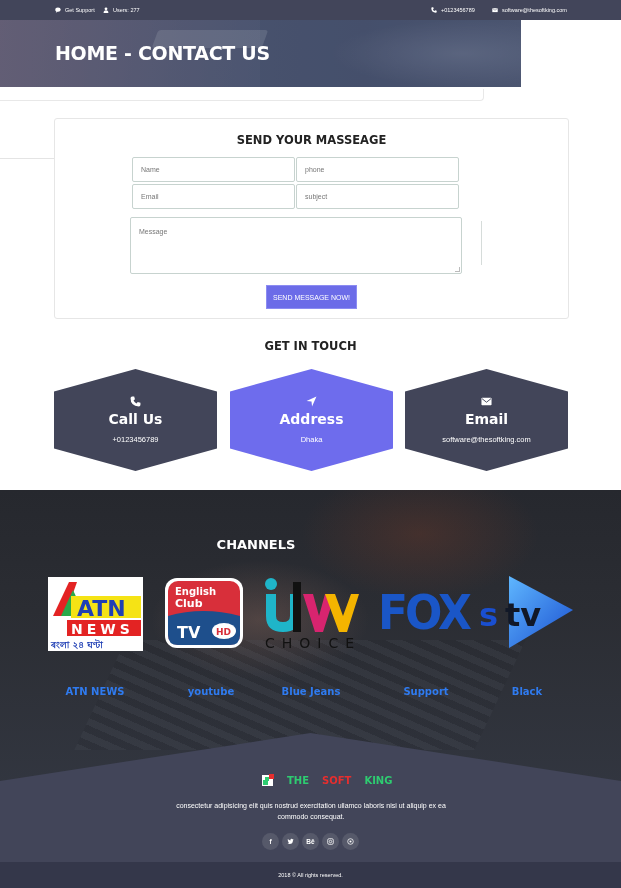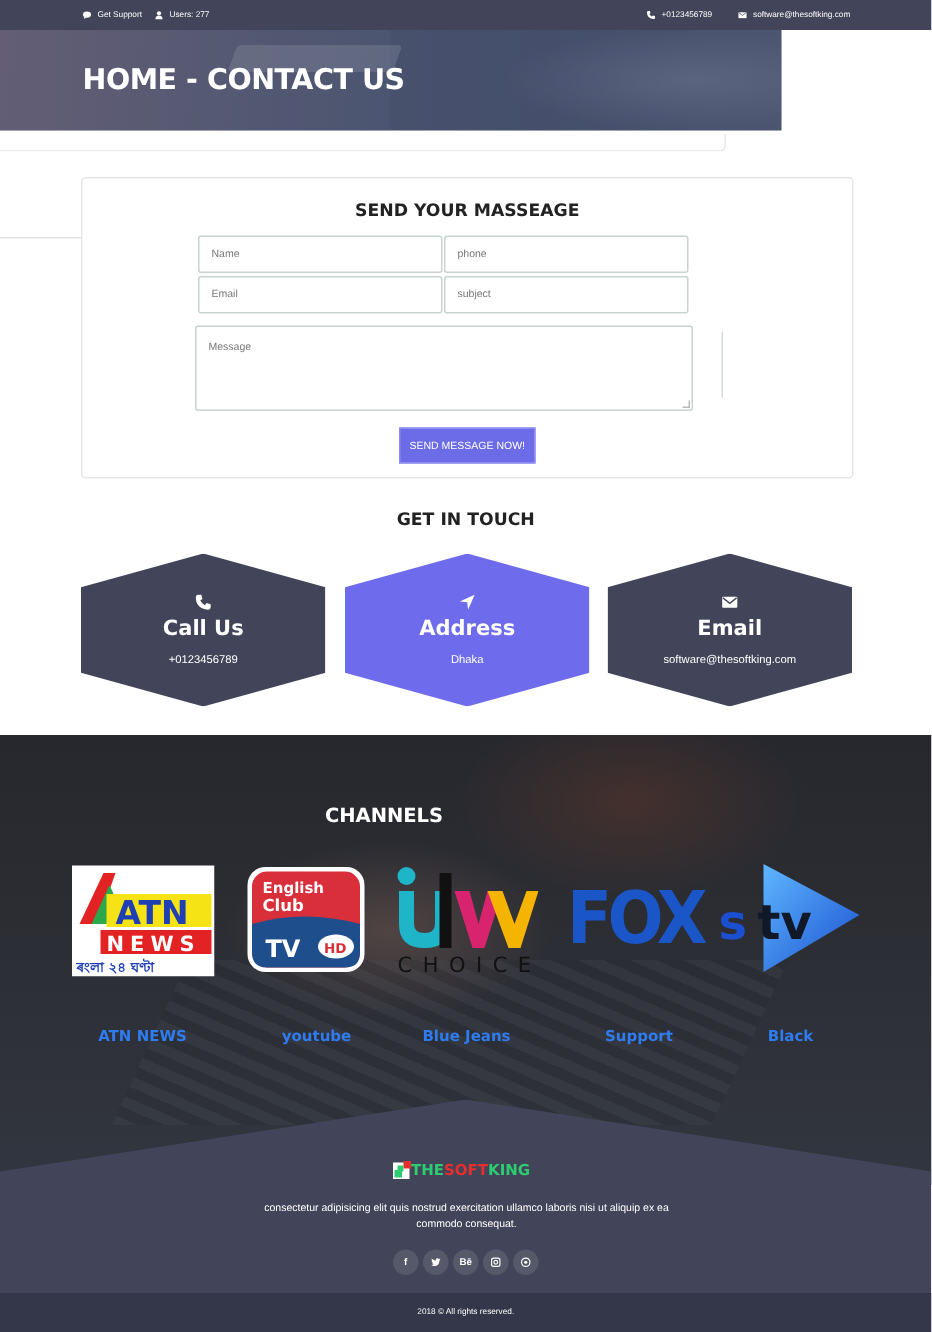--- a/index.html
+++ b/index.html
@@ -49,21 +49,21 @@
   .channels .glow1 { position: absolute; left: 300px; top: 0; width: 240px; height: 110px; background: radial-gradient(ellipse at 50% 40%, rgba(120,60,40,0.35), rgba(0,0,0,0) 70%); }
   .channels .glow2 { position: absolute; left: 150px; top: 70px; width: 220px; height: 120px; background: radial-gradient(ellipse at 50% 50%, rgba(150,110,95,0.35), rgba(0,0,0,0) 70%); }
   .channels .keys { position: absolute; left: 100px; top: 150px; width: 400px; height: 110px; background: repeating-linear-gradient(20deg, rgba(80,85,95,0.25) 0 6px, rgba(30,32,38,0.2) 6px 12px); transform: skewX(-25deg); opacity: .7; }
   .channels h2 { position: absolute; left: 0; top: 47px; width: 512px; text-align: center; font-family: "DejaVu Sans", sans-serif; font-weight: bold; font-size: 13px; color: #fff; }
   .channel { position: absolute; top: 86px; width: 96px; height: 88px; }
   .channel .logo { position: absolute; left: 0; top: 0; width: 96px; height: 75px; }
   .channel .label { position: absolute; left: 0; top: 75px; width: 96px; text-align: center; font-family: "DejaVu Sans", sans-serif; font-weight: bold; font-size: 10px; color: #2f7bf0; margin-top: 35px; }
 
   
   .footer { position: absolute; left: 0; top: 733px; width: 621px; height: 130px; background: #424559; clip-path: polygon(0 48px, 50% 0, 100% 48px, 100% 100%, 0 100%); }
-  .footer-brand { position: absolute; left: 262px; top: 774px; display: flex; align-items: center; gap: 0; font-family: "DejaVu Sans", sans-serif; font-weight: bold; font-size: 10px; }
+  .footer-brand { position: absolute; left: 262px; top: 774px; display: flex; align-items: center; gap: 13px; font-family: "DejaVu Sans", sans-serif; font-weight: bold; font-size: 10px; }
   .footer-brand .mark { width: 12px; height: 12px; position: relative; }
   .footer-text { position: absolute; left: 175px; top: 800px; width: 272px; text-align: center; color: #fff; font-size: 7px; line-height: 11px; }
   .socials { position: absolute; left: 262px; top: 833px; display: flex; gap: 3px; }
   .social { width: 17px; height: 17px; border-radius: 50%; background: #56596a; color: #fff; font-size: 6.5px; font-weight: bold; display: flex; align-items: center; justify-content: center; cursor: pointer; }
   .social svg { width: 7px; height: 7px; fill: #fff; }
   .copyright { position: absolute; left: 0; top: 862px; width: 621px; height: 26px; background: #34374a; color: #fff; font-size: 5.5px; display: flex; align-items: center; justify-content: center; }
 </style>
 </head>
 <body>
 

